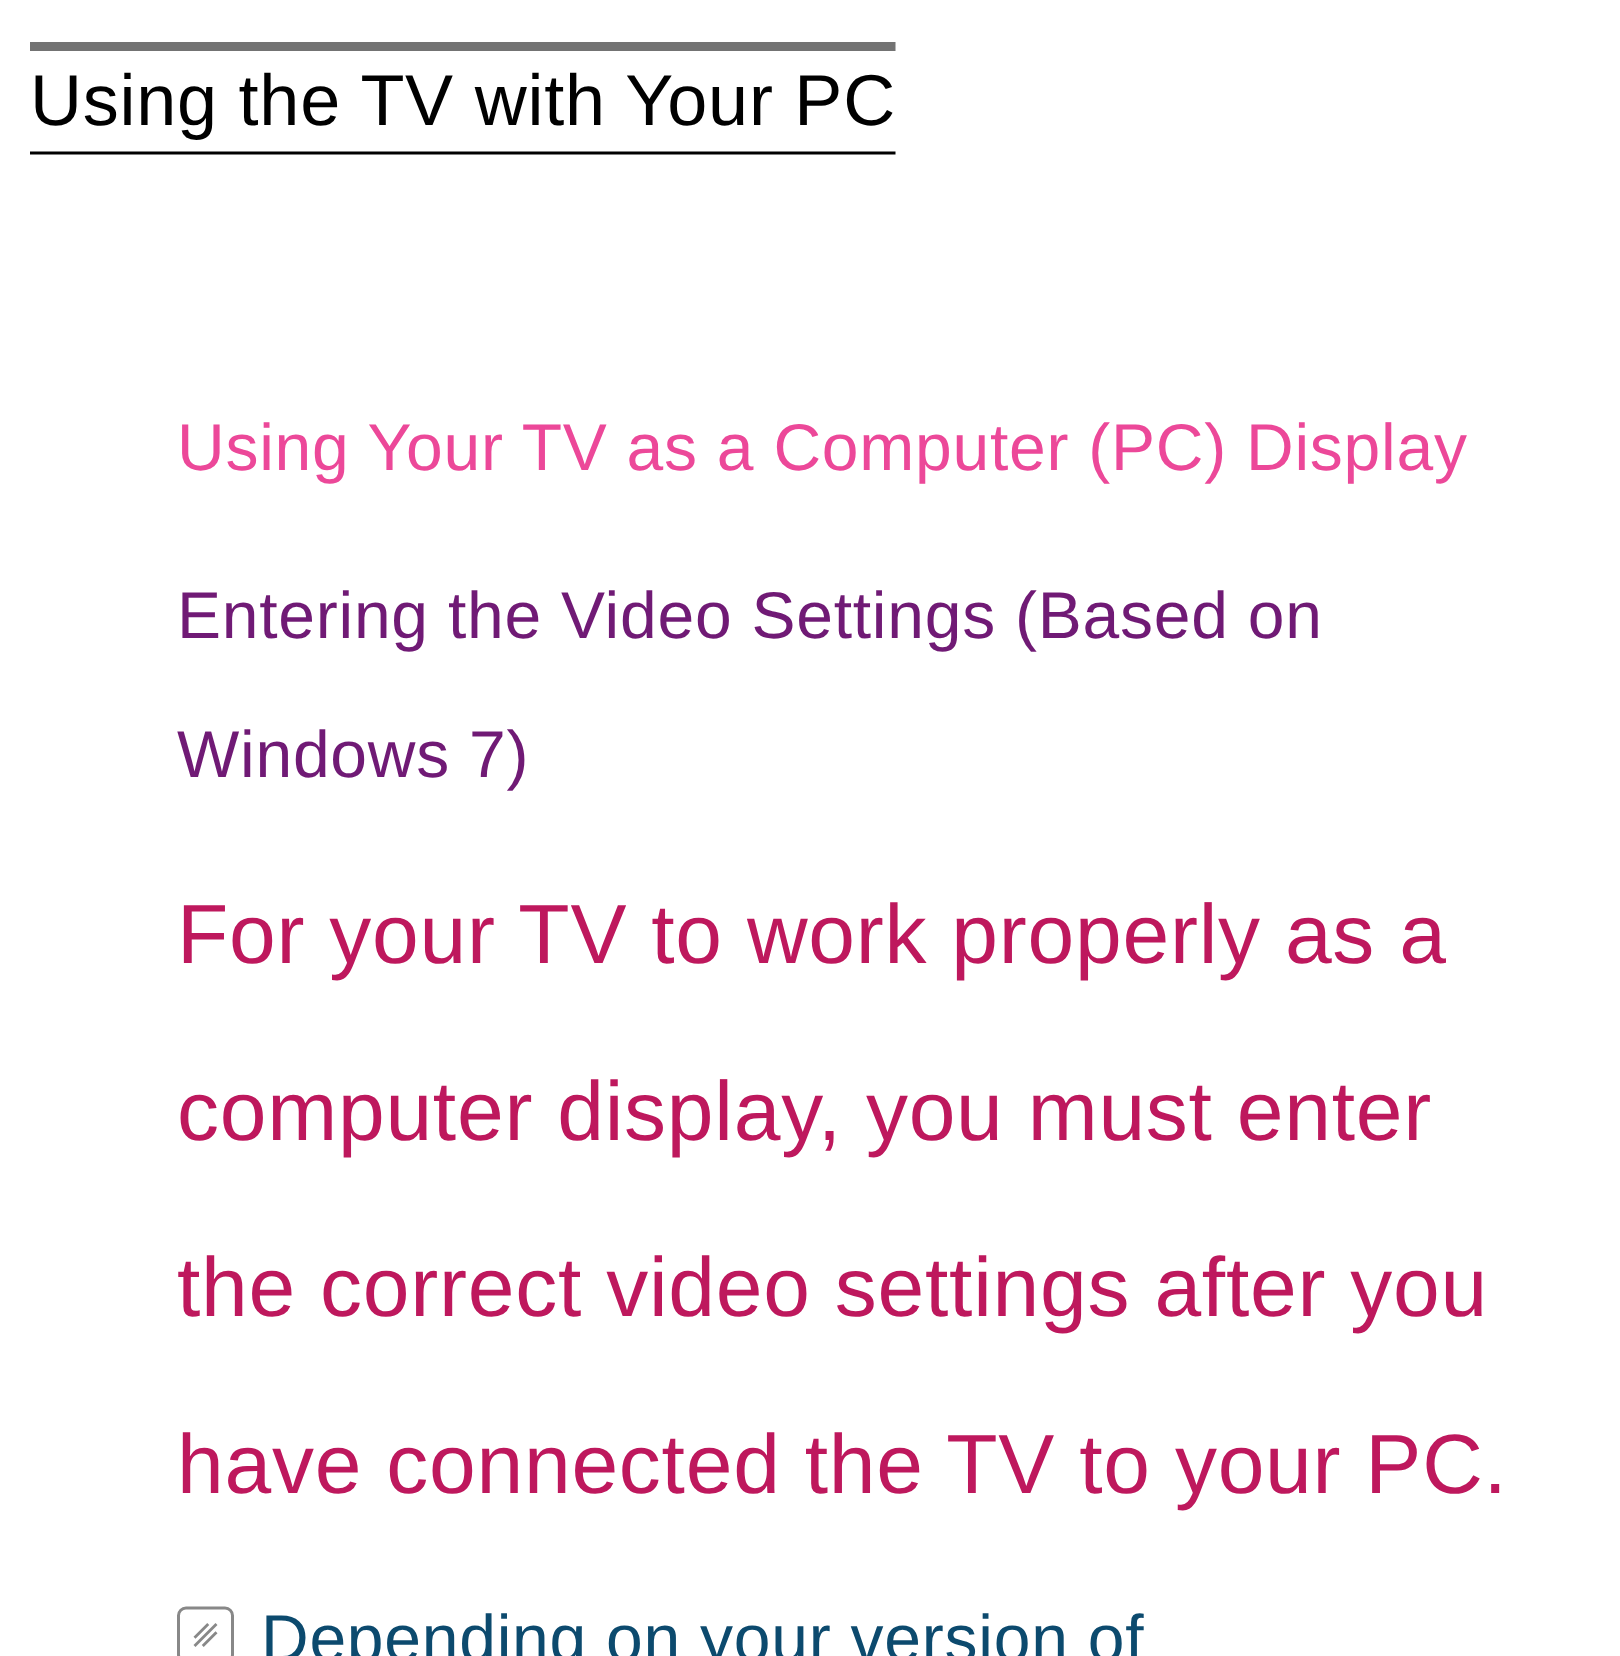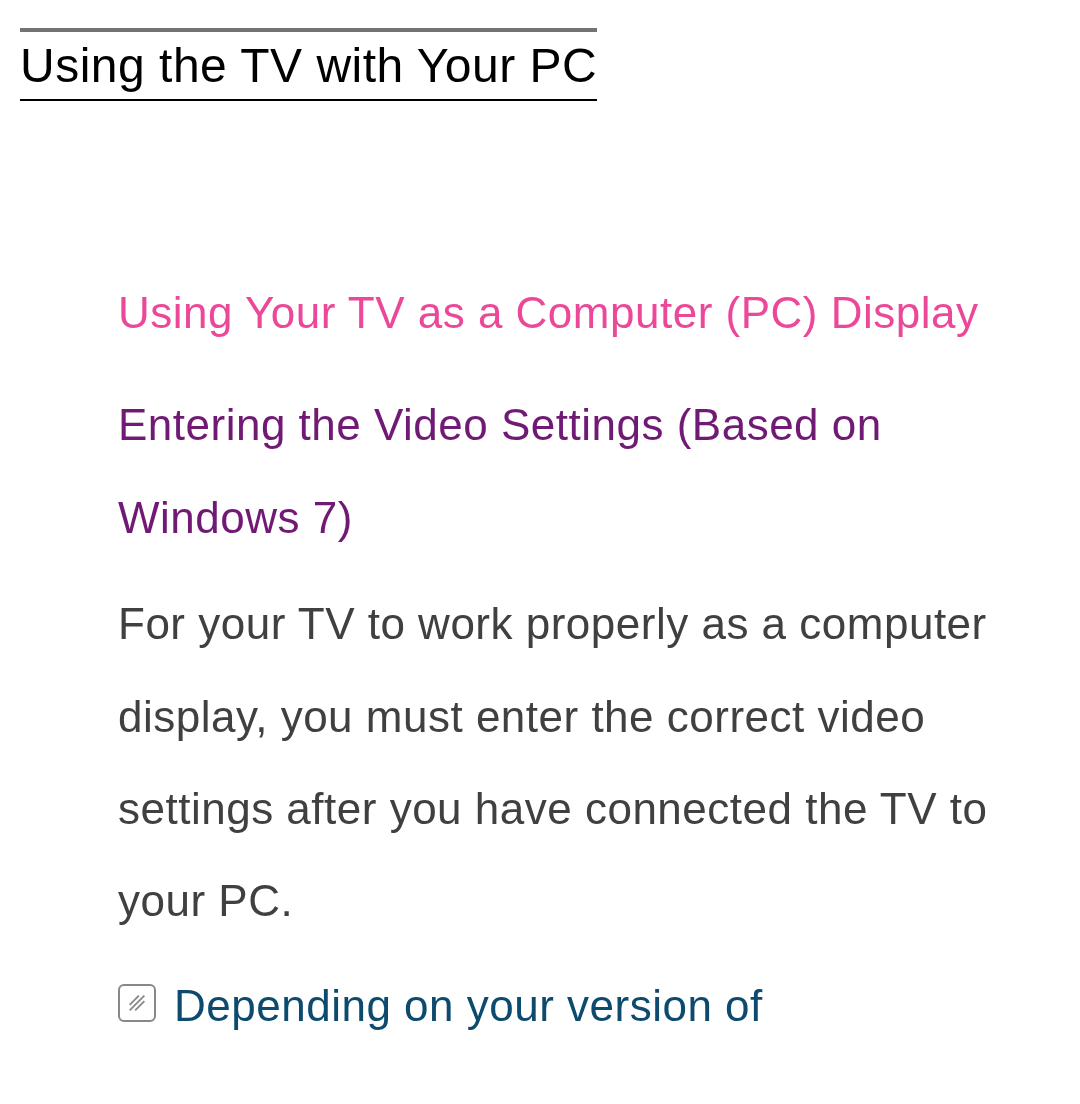--- a/index.html
+++ b/index.html
@@ -12,24 +12,24 @@
       font-family: Arial, Helvetica, sans-serif;
       width: 1080px;
       height: 1104px;
       background: #ffffff;
       padding: 0;
     }
     
     .page-title {
       font-size: 48px;
       font-weight: normal;
-      border-top: 4px solid #737373;
+      border-top: 6px solid #737373;
       border-bottom: 2px solid #000;
       padding: 6px 0;
-      margin: 28px 0 16px 20px;
+      margin: 28px 0 0 20px;
       display: inline-block;
       letter-spacing: 0.5px;
     }
     
     .content {
       padding: 150px 60px 0 118px;
     }
     
     .section-heading {
       color: #ec4899;
@@ -42,22 +42,22 @@
     .subsection {
       color: #701a75;
       font-size: 44px;
       font-weight: normal;
       line-height: 2.1;
       margin-top: 20px;
       letter-spacing: 0.5px;
     }
     
     .body-text {
-      color: #404040;
-      font-size: 44px;
+      color: #be185d;
+      font-size: 56px;
       font-weight: normal;
       line-height: 2.1;
       margin-top: 14px;
       letter-spacing: 0.5px;
     }
     
     .note-row {
       display: flex;
       align-items: flex-start;
       margin-top: 14px;

